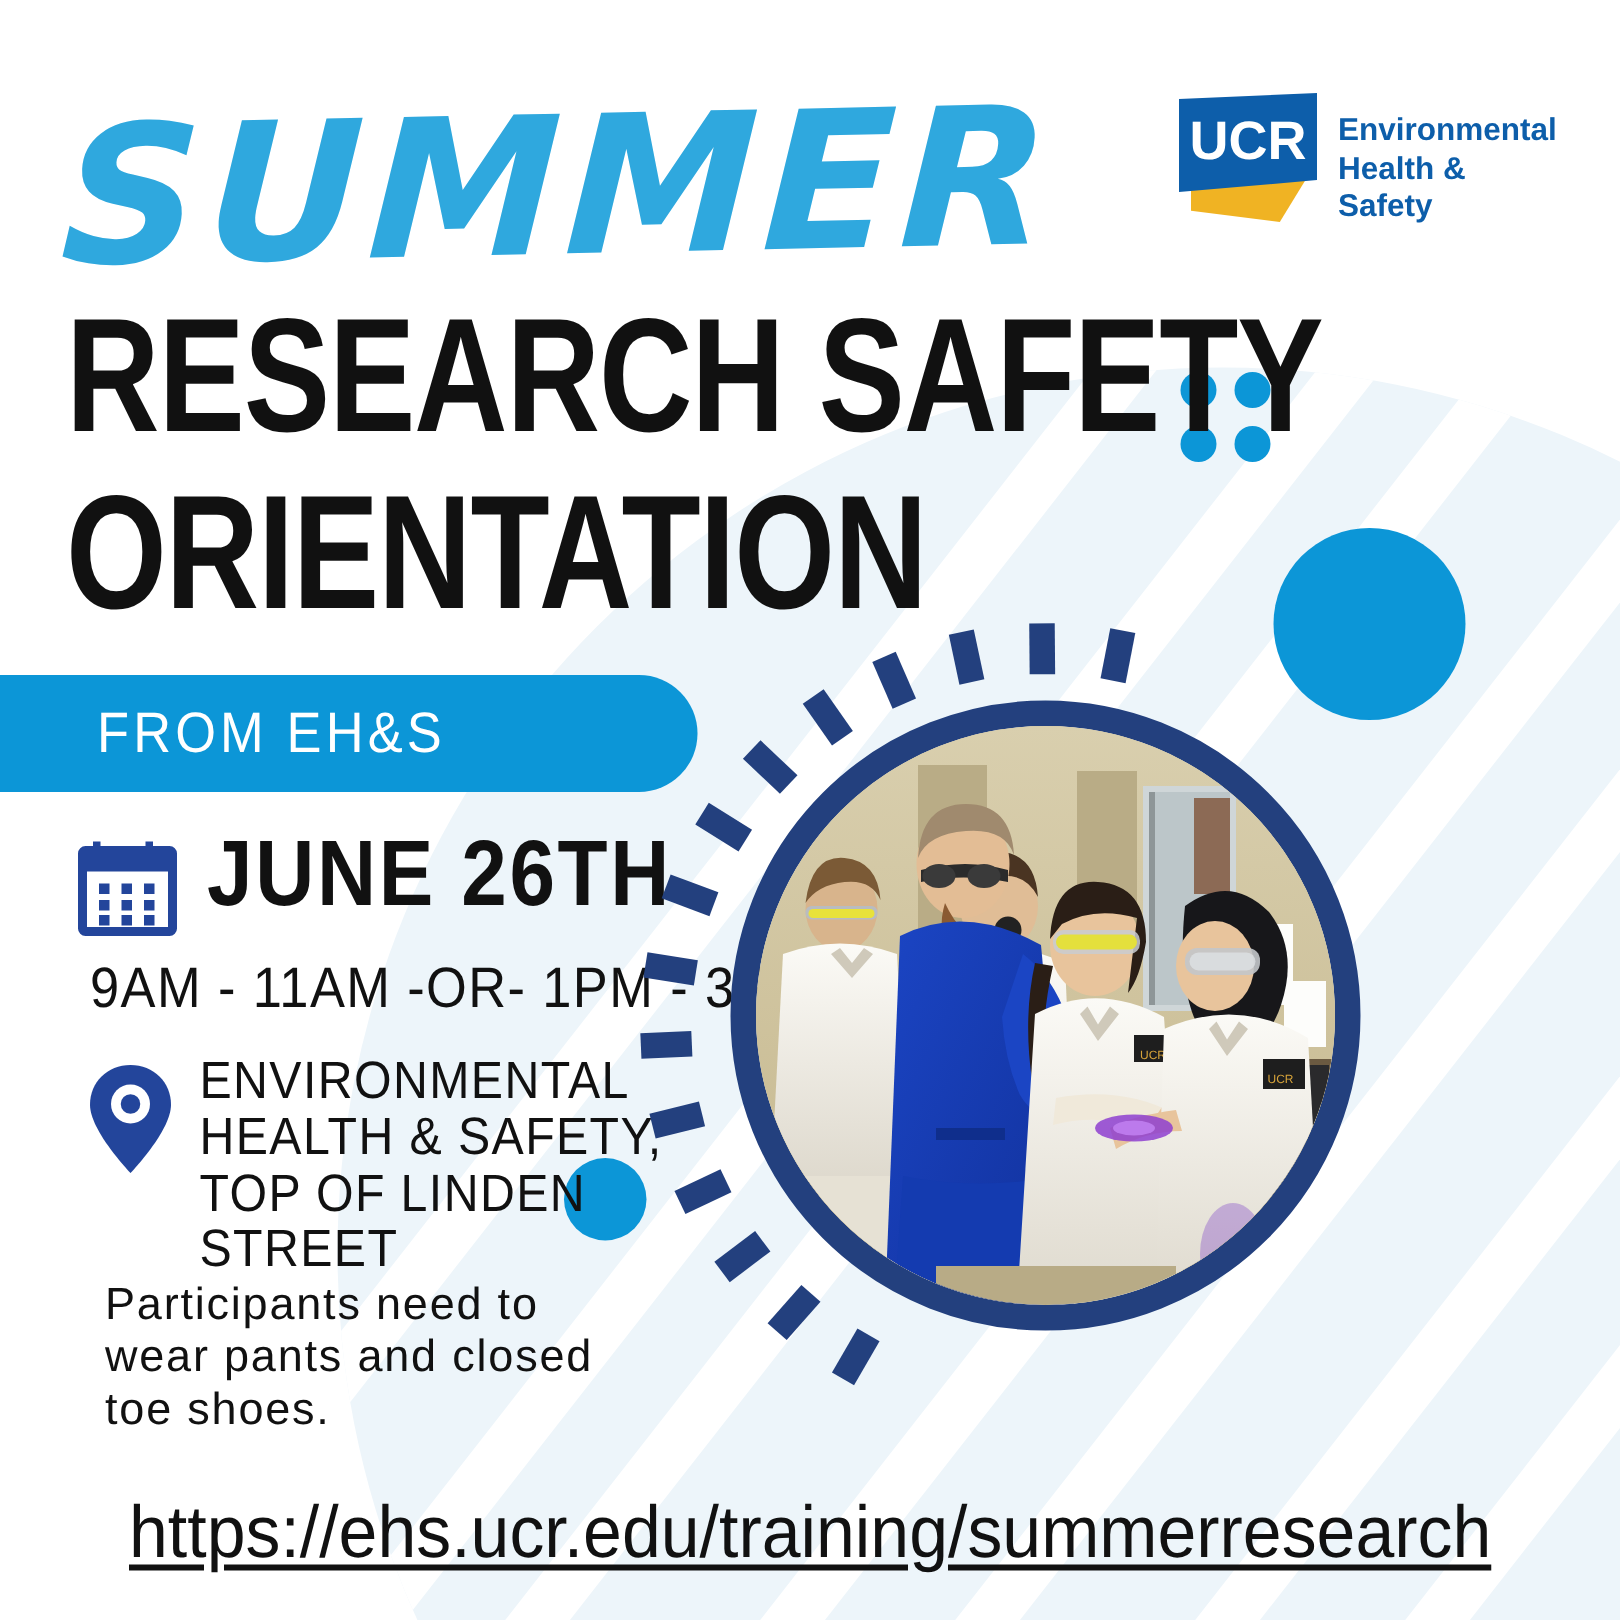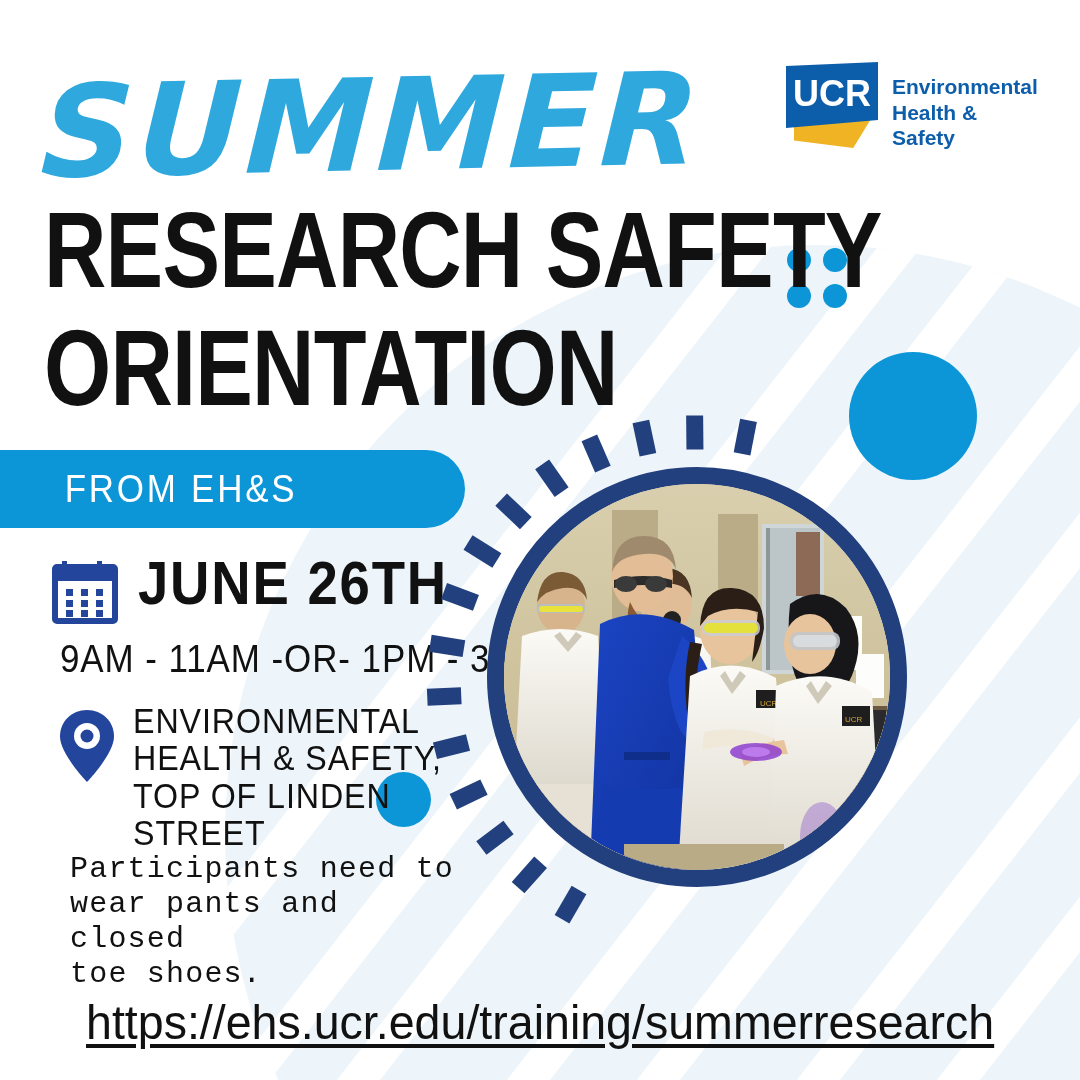--- a/index.html
+++ b/index.html
@@ -137,21 +137,21 @@
     font-family:"Liberation Sans Narrow","Liberation Sans",sans-serif;
     font-weight:normal;font-size:35px;line-height:1.07;letter-spacing:1px;
     transform:scaleX(0.92);transform-origin:left top;
     white-space:pre-line;
   }
 
   
   .note{
     position:absolute;left:70px;top:852px;width:400px;
     color:#111111;
-    font-family:Liberation Mono, monospace;
+    font-family:Liberation Sans, sans-serif;
     font-size:30px;line-height:1.17;letter-spacing:1.2px;
     white-space:pre-line;
   }
 
   
   .url{
     position:absolute;left:86px;top:998px;
     color:#111111;
     font-family:"Liberation Sans Narrow","Liberation Sans",sans-serif;
     font-size:49px;letter-spacing:0px;line-height:1;

